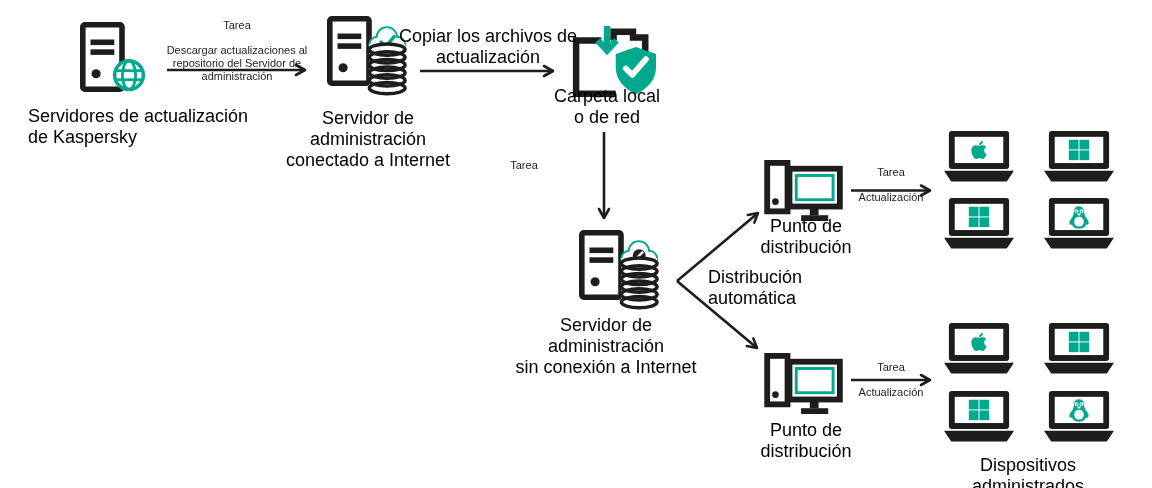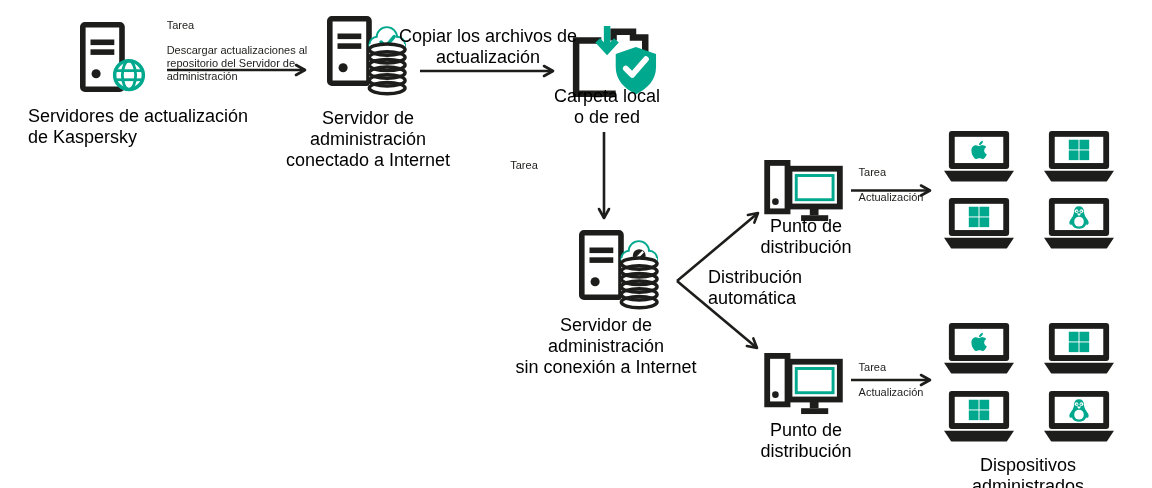--- a/index.html
+++ b/index.html
@@ -1,21 +1,21 @@
 <!DOCTYPE html>
 <html><head>
 <meta charset="utf-8">
 <style>
   html,body{margin:0;padding:0;background:#fff}
   body{font-family:"Liberation Sans",sans-serif;color:#1D1D1B}
   .stage{position:relative;width:1152px;height:488px;background:#fff;overflow:hidden}
   .abs{position:absolute}
   .lbl{position:absolute;font-size:18px;line-height:1.18;color:#000000;white-space:pre-line}
   .ctr{text-align:center;transform:translateX(-50%)}
-  .task{position:absolute;font-size:11px;line-height:1.16;text-align:left;transform:translateX(-50%);color:#1D1D1B;white-space:pre-line}
+  .task{position:absolute;font-size:11px;line-height:1.16;text-align:center;transform:translateX(-50%);color:#1D1D1B;white-space:pre-line}
   .task .tbody{}
   svg{display:block;overflow:visible}
 </style>
 </head>
 <body>
 
 <div class="stage">
 
   <svg width="0" height="0" class="abs" style="left:0;top:0" aria-hidden="true">
     <defs>

